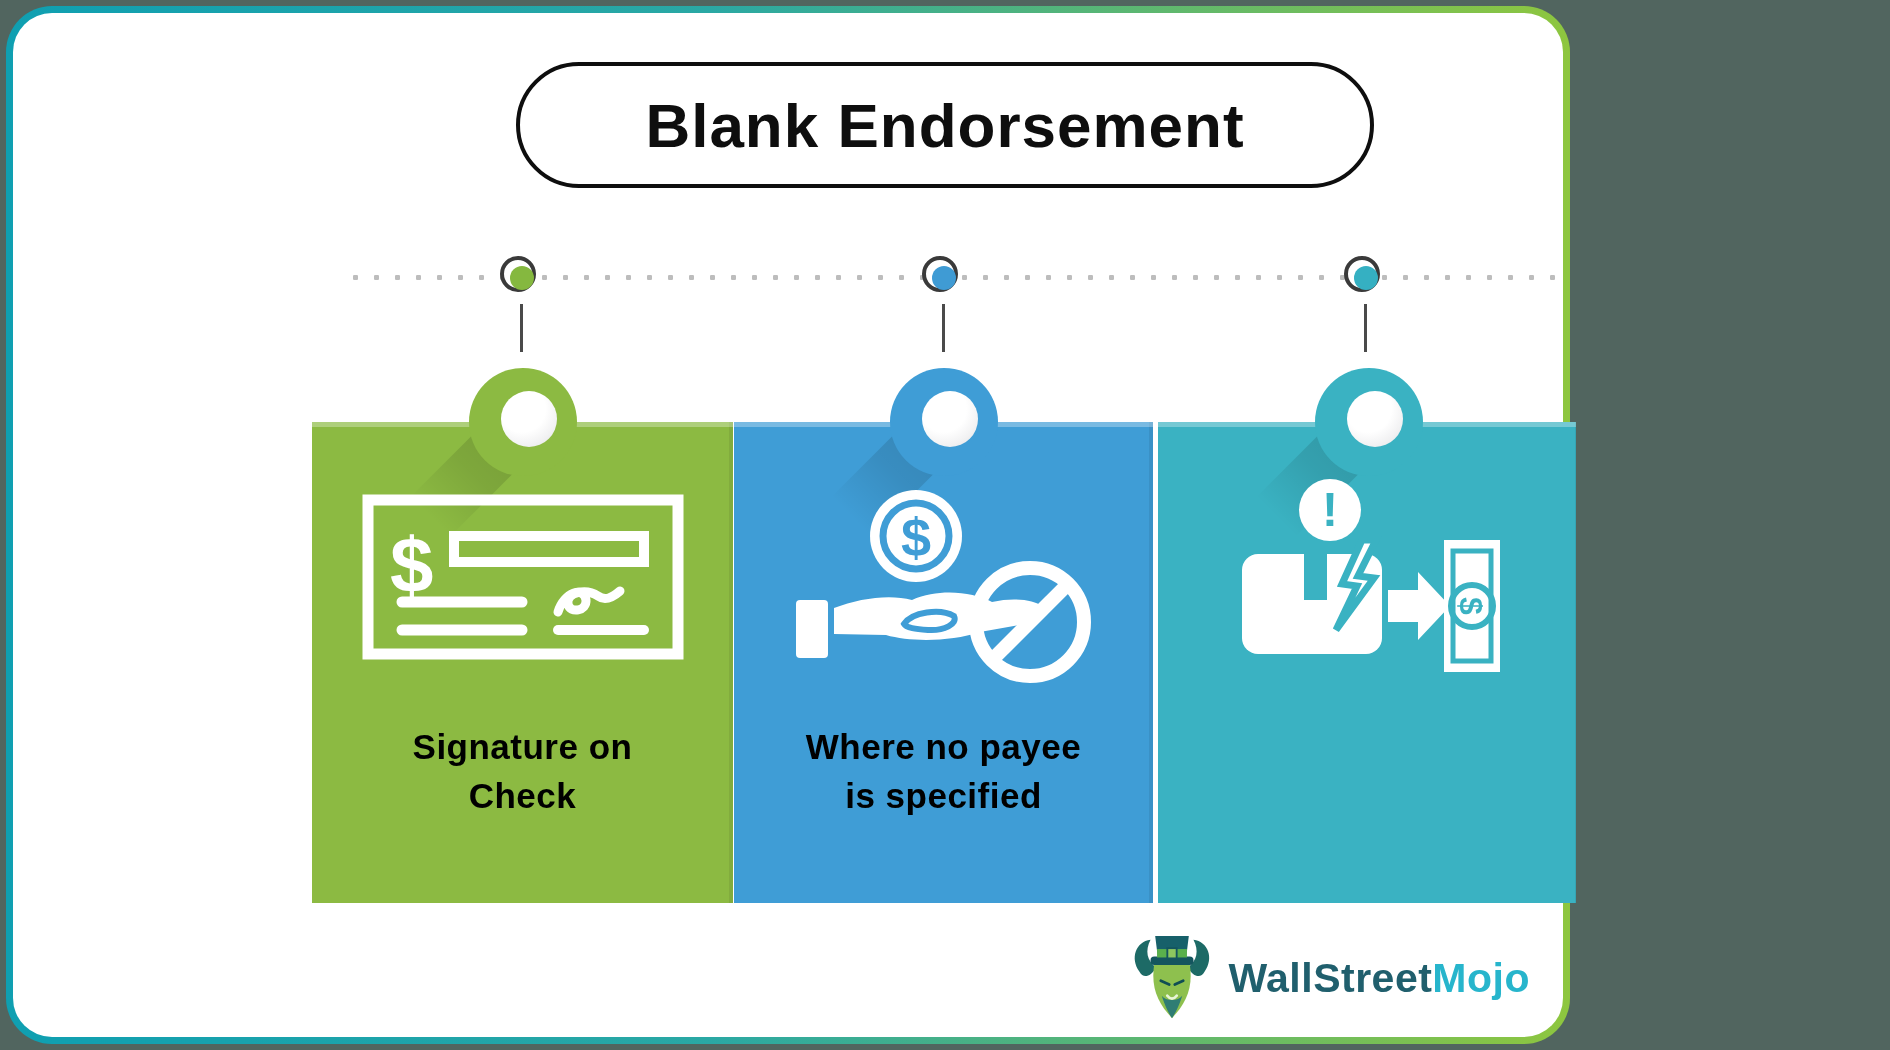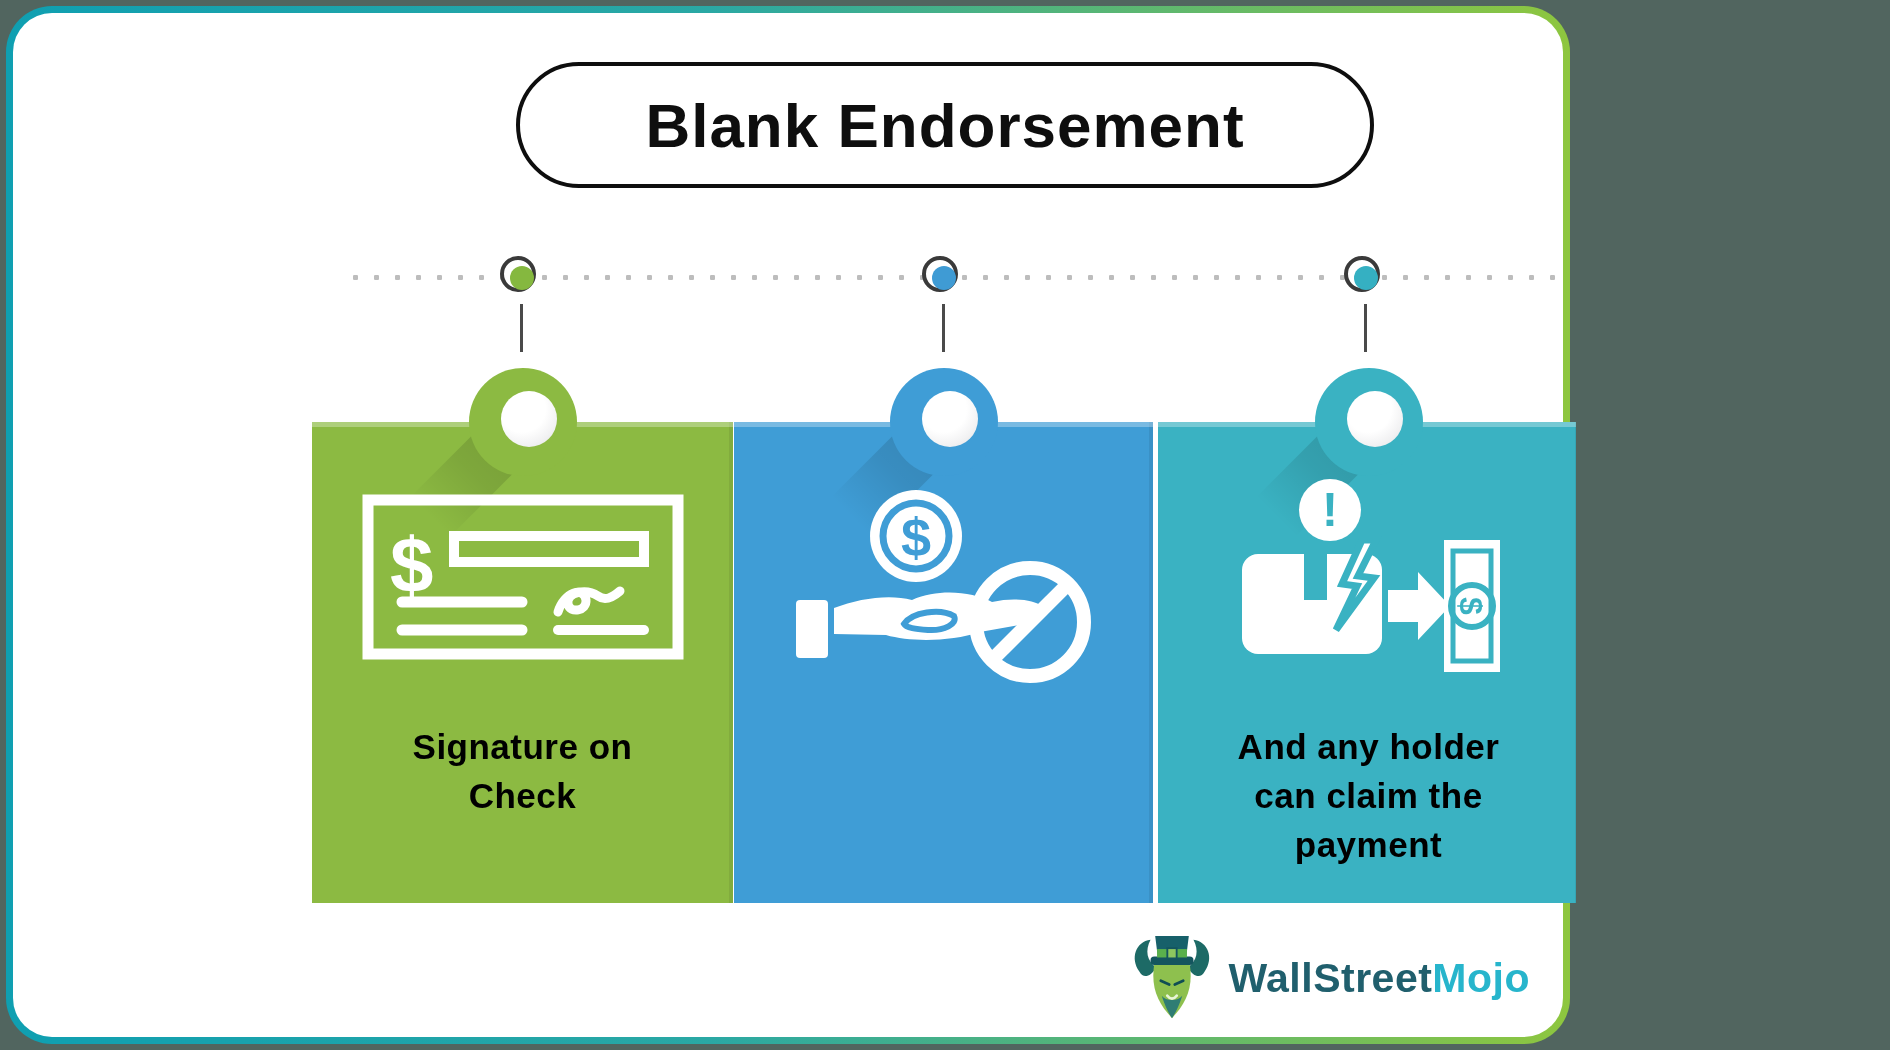--- a/index.html
+++ b/index.html
@@ -145,20 +145,22 @@
         <text x="122" y="72" text-anchor="middle" font-size="54" font-weight="bold" fill="#3f9dd6" font-family="Liberation Sans, sans-serif">$</text>
 
         <rect x="2" y="116" width="32" height="58" rx="4" fill="#ffffff"></rect>
         <path d="M40 124 C66 114 96 110 118 116 C146 104 178 108 198 118 C220 113 240 116 248 122 C256 129 250 136 236 139 L186 148 C156 158 116 158 92 151 L40 150 Z" fill="#ffffff"></path>
         <path d="M110 140 C118 128 146 124 160 132 C164 140 150 147 134 146 C122 145 112 144 110 140 Z" fill="none" stroke="#3f9dd6" stroke-width="6"></path>
 
         <circle cx="236" cy="138" r="54" fill="none" stroke="#ffffff" stroke-width="14"></circle>
         <line x1="201" y1="173" x2="271" y2="103" stroke="#ffffff" stroke-width="14"></line>
       </svg>
     </div>
+    <div class="card-label">Where no payee
+is specified</div>
   </div>
 
   <div class="card card3">
     <div class="pin-shadow"></div>
     <div class="lobe"></div>
     <div class="sphere"></div>
     <div class="icon-wrap">
       <svg width="262" height="200" viewBox="0 0 262 200">
 
         <circle cx="92" cy="32" r="31" fill="#ffffff"></circle>
@@ -170,23 +172,20 @@
         <polygon points="124,62 104,106 119,108 98,152 136,100 120,98 138,62" fill="#ffffff" stroke="#3ab2c2" stroke-width="7"></polygon>
 
         <polygon points="150,112 180,112 180,94 212,128 180,162 180,144 150,144" fill="#ffffff"></polygon>
 
         <rect x="206" y="62" width="56" height="132" fill="#ffffff"></rect>
         <rect x="215" y="73" width="38" height="110" fill="none" stroke="#3ab2c2" stroke-width="5"></rect>
         <circle cx="234" cy="128" r="21" fill="none" stroke="#3ab2c2" stroke-width="6"></circle>
         <text x="234" y="140" text-anchor="middle" font-size="32" font-weight="bold" fill="#3ab2c2" transform="rotate(90 234 128)" font-family="Liberation Sans, sans-serif">$</text>
       </svg>
     </div>
-    <div class="card-label">And any holder
-can claim the
-payment</div>
   </div>
 
   <div class="logo">
     <svg width="84" height="96" viewBox="0 0 90 102">
 
       <path d="M10 44 C0 30 6 12 22 10 C16 22 18 32 28 40 C22 50 14 52 10 44 Z" fill="#1d6a66"></path>
       <path d="M80 44 C90 30 84 12 68 10 C74 22 72 32 62 40 C68 50 76 52 80 44 Z" fill="#1d6a66"></path>
 
       <path d="M26 36 C22 62 30 78 45 94 C60 78 68 62 64 36 Z" fill="#8ec04e"></path>
       <path d="M34 70 C38 82 41 88 45 94 C49 88 52 82 56 70 C52 76 38 76 34 70 Z" fill="#2f7d74"></path>

